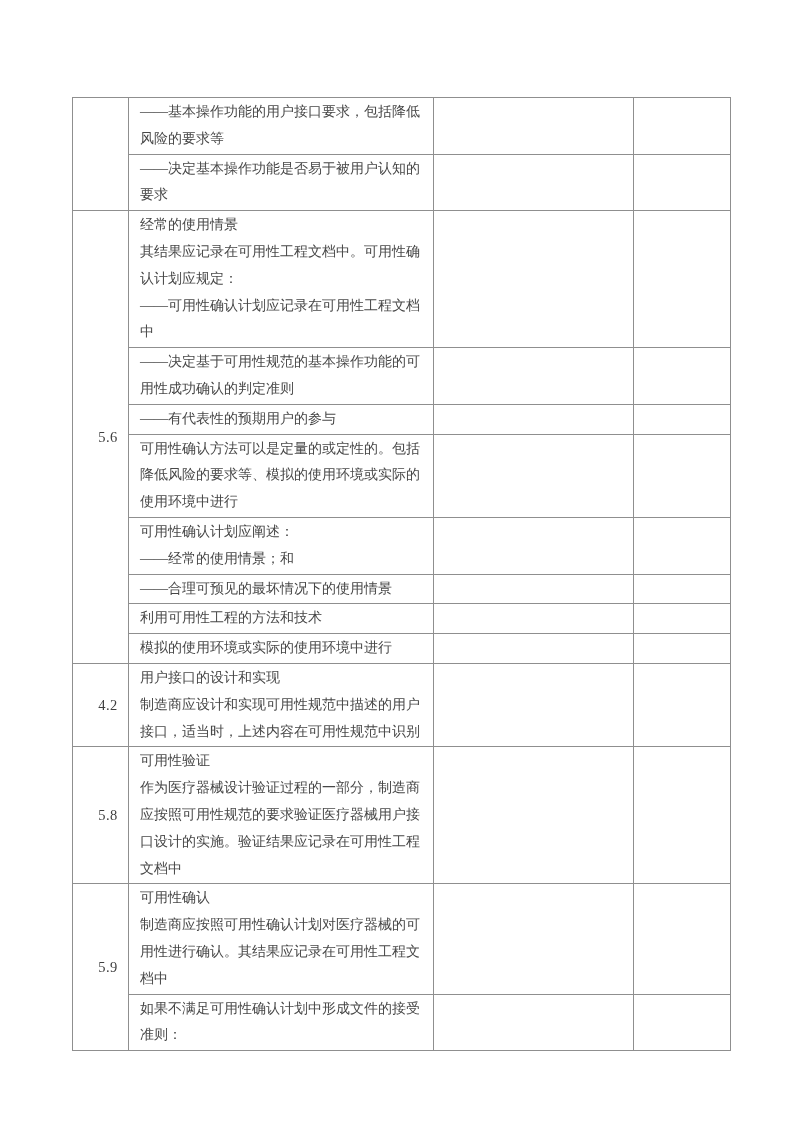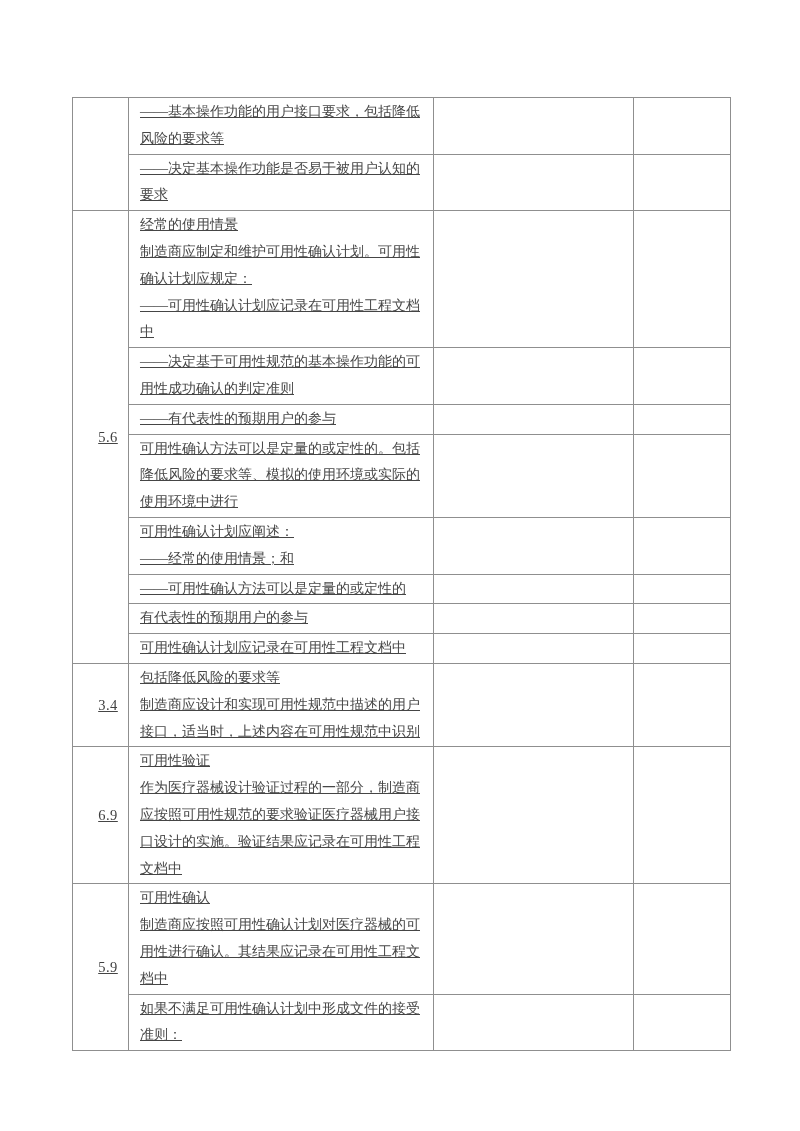--- a/index.html
+++ b/index.html
@@ -15,21 +15,20 @@
     overflow: hidden;
   }
   table.req-table {
     position: absolute;
     left: 72px; top: 97px;
     width: 658px;
     border-collapse: collapse;
     table-layout: fixed;
     font-size: 14px;
     color: #454545;
-    text-decoration: underline;
   }
   table.req-table td {
     border: 1px solid #8f8f8f;
     vertical-align: middle;
     empty-cells: show;
   }
   td.clause-cell {
     text-align: center;
     font-size: 14.5px;
     letter-spacing: 0.5px;
@@ -76,21 +75,21 @@
           <td class="req-cell">
             <div class="para">——决定基本操作功能是否易于被用户认知的要求</div>
           </td>
           <td></td>
           <td></td>
         </tr>
         <tr>
           <td class="clause-cell" rowspan="8">5.6</td>
           <td class="req-cell">
             <div class="para">经常的使用情景</div>
-            <div class="para">制造商应制定和维护可用性确认计划。可用性确认计划应规定：</div>
+            <div class="para">其结果应记录在可用性工程文档中。可用性确认计划应规定：</div>
             <div class="para">——可用性确认计划应记录在可用性工程文档中</div>
           </td>
           <td></td>
           <td></td>
         </tr>
         <tr>
           <td class="req-cell">
             <div class="para">——决定基于可用性规范的基本操作功能的可用性成功确认的判定准则</div>
           </td>
           <td></td>
@@ -113,50 +112,50 @@
         <tr>
           <td class="req-cell">
             <div class="para">可用性确认计划应阐述：</div>
             <div class="para">——经常的使用情景；和</div>
           </td>
           <td></td>
           <td></td>
         </tr>
         <tr>
           <td class="req-cell">
-            <div class="para">——可用性确认方法可以是定量的或定性的</div>
+            <div class="para">——合理可预见的最坏情况下的使用情景</div>
           </td>
           <td></td>
           <td></td>
         </tr>
         <tr>
           <td class="req-cell">
-            <div class="para">有代表性的预期用户的参与</div>
+            <div class="para">利用可用性工程的方法和技术</div>
           </td>
           <td></td>
           <td></td>
         </tr>
         <tr>
           <td class="req-cell">
-            <div class="para">可用性确认计划应记录在可用性工程文档中</div>
+            <div class="para">模拟的使用环境或实际的使用环境中进行</div>
           </td>
           <td></td>
           <td></td>
         </tr>
         <tr>
-          <td class="clause-cell" rowspan="1">3.4</td>
+          <td class="clause-cell" rowspan="1">4.2</td>
           <td class="req-cell">
-            <div class="para">包括降低风险的要求等</div>
+            <div class="para">用户接口的设计和实现</div>
             <div class="para">制造商应设计和实现可用性规范中描述的用户接口，适当时，上述内容在可用性规范中识别</div>
           </td>
           <td></td>
           <td></td>
         </tr>
         <tr>
-          <td class="clause-cell" rowspan="1">6.9</td>
+          <td class="clause-cell" rowspan="1">5.8</td>
           <td class="req-cell">
             <div class="para">可用性验证</div>
             <div class="para">作为医疗器械设计验证过程的一部分，制造商应按照可用性规范的要求验证医疗器械用户接口设计的实施。验证结果应记录在可用性工程文档中</div>
           </td>
           <td></td>
           <td></td>
         </tr>
         <tr>
           <td class="clause-cell" rowspan="2">5.9</td>
           <td class="req-cell">

